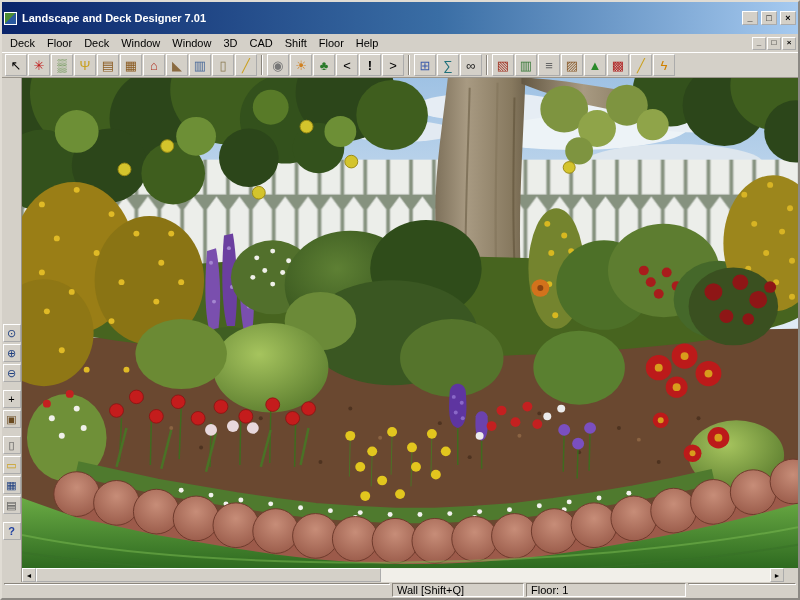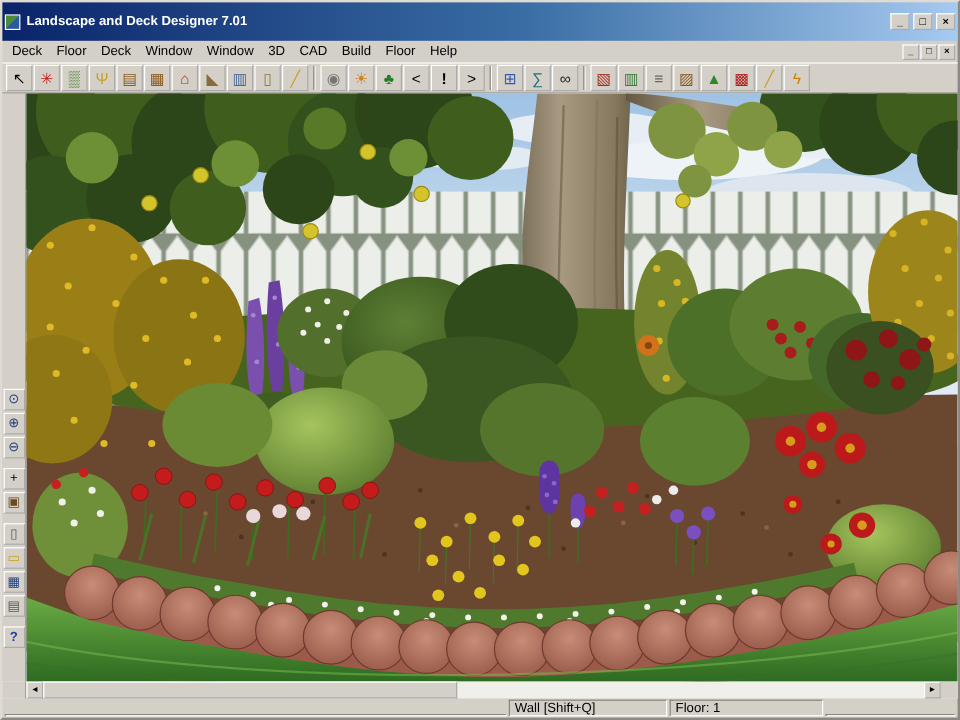--- a/index.html
+++ b/index.html
@@ -30,25 +30,25 @@
   .canvas{flex:1;position:relative;background:#cfe0f0;min-width:0}
   .canvas svg{display:block;width:100%;height:100%}
 
   .hscroll{height:14px;display:flex;flex:0 0 14px;background:#f1efe9}
   .hs-spacer{width:20px;background:#d4d0c8;border-right:1px solid #9a958c}
   .hs-btn{width:14px;height:14px;background:#d4d0c8;border:1px outset #fff;font-size:7px;line-height:11px;text-align:center;padding:0}
   .hs-track{flex:1;position:relative}
   .hs-thumb{position:absolute;left:0;top:0;height:14px;width:47%;background:#d4d0c8;border:1px outset #fff}
   .hs-corner{width:14px;background:#d4d0c8}
 
-  .statusbar{height:16px;display:flex;gap:2px;padding:1px 2px;flex:0 0 16px;align-items:flex-end}
+  .statusbar{height:16px;display:flex;gap:2px;padding:1px 2px;flex:0 0 16px;align-items:flex-start}
   .panel{border:1px solid;border-color:#8a857c #fff #fff #8a857c;font-size:11px;line-height:12px;padding:0 4px;color:#000;white-space:nowrap;overflow:hidden}
   .p-msg{flex:1}
   .p-tool{width:132px}
-  .p-floor{width:128px}
+  .p-floor{width:160px}
   .p-end{width:108px}
 </style>
 </head>
 <body>
 
 <div class="app">
 
   <div class="titlebar">
     <div class="app-icon"></div>
     <div class="title-text">Landscape and Deck Designer 7.01</div>
@@ -58,21 +58,21 @@
   </div>
 
   <div class="menubar">
     <span class="menu-item">Deck</span>
     <span class="menu-item">Floor</span>
     <span class="menu-item">Deck</span>
     <span class="menu-item">Window</span>
     <span class="menu-item">Window</span>
     <span class="menu-item">3D</span>
     <span class="menu-item">CAD</span>
-    <span class="menu-item">Build</span>
+    <span class="menu-item">Shift</span>
     <span class="menu-item">Floor</span>
     <span class="menu-item">Help</span>
     <span class="spacer"></span>
     <button class="mdi-btn">_</button>
     <button class="mdi-btn">□</button>
     <button class="mdi-btn">×</button>
   </div>
 
   <div class="toolbar">
     <button class="tb" style="color:#000">↖</button>

